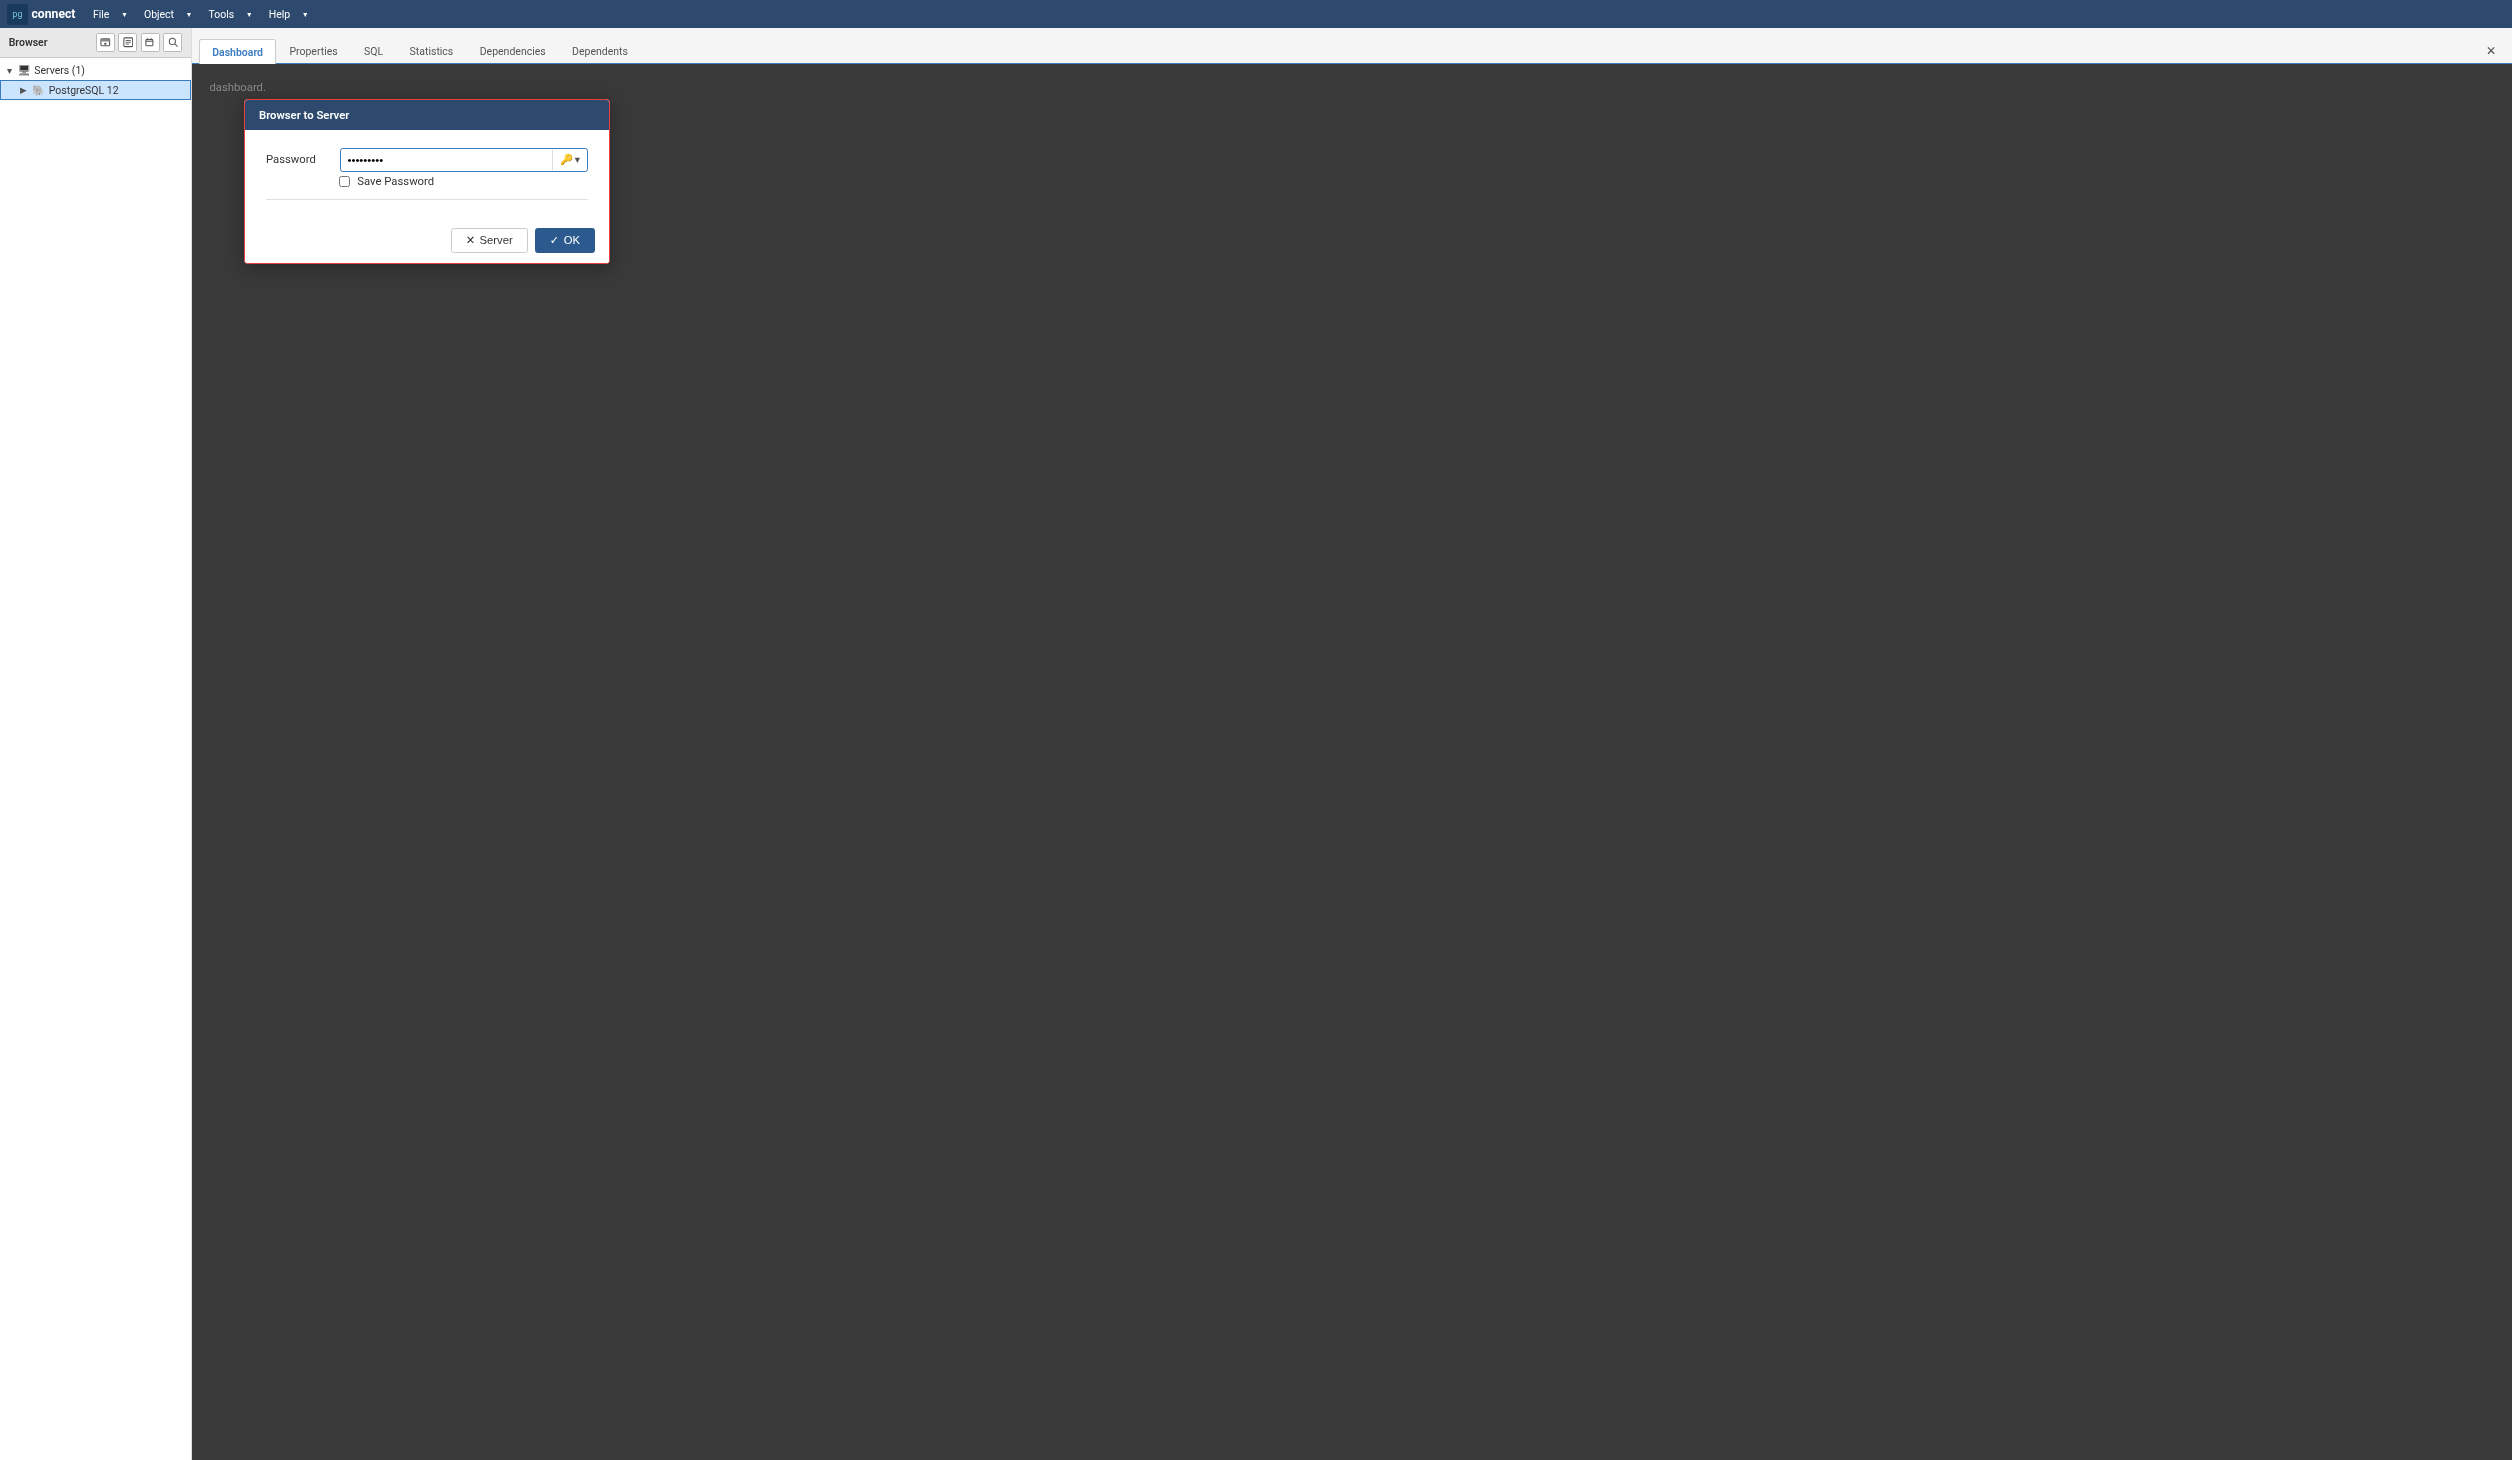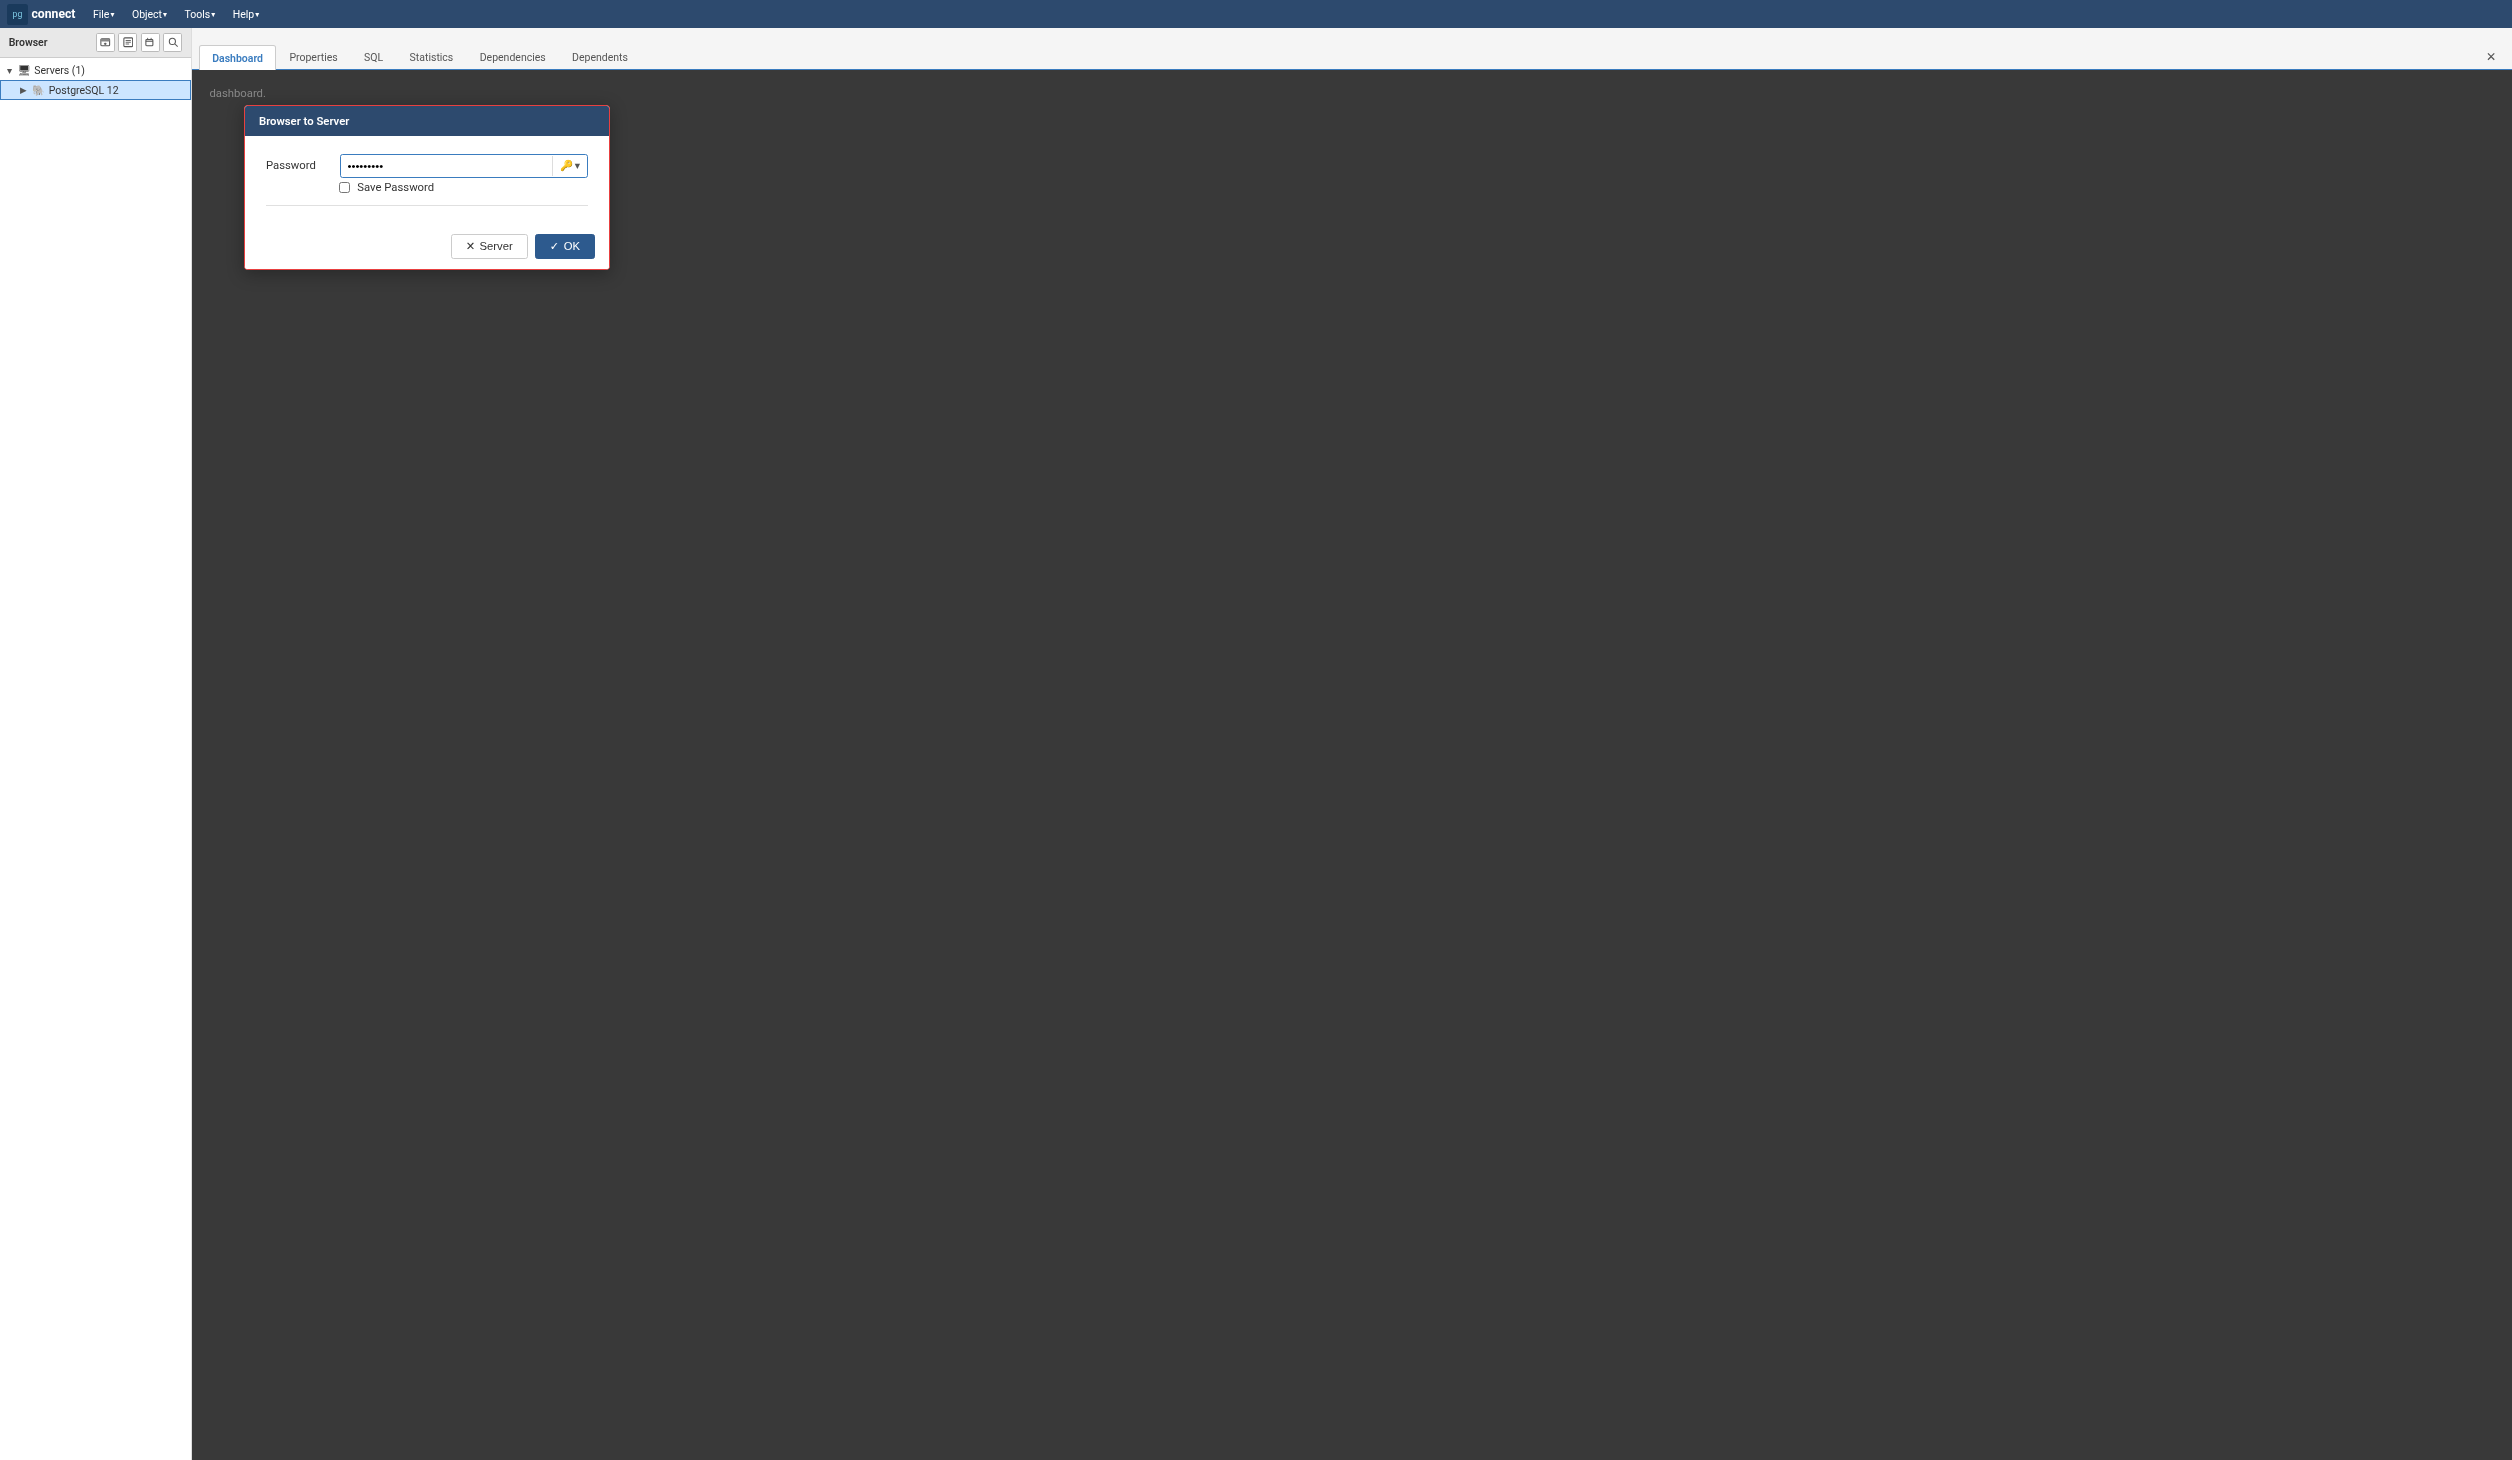--- a/index.html
+++ b/index.html
@@ -45,21 +45,21 @@
       font-weight: bold;
     }
     .menu-item {
       color: white;
       font-size: 10.5px;
       padding: 3.5px 7px;
       cursor: pointer;
       border-radius: 2.6px;
       display: flex;
       align-items: center;
-      gap: 1px;
+      gap: 13px;
       justify-content: center;
     }
     .menu-arrow { font-size: 7.9px; }
 
     
     .app-body {
       display: flex;
       height: calc(100vh - 28px);
       background: white;
     }
@@ -130,21 +130,21 @@
       position: relative;
     }
 
     
     .tabbar {
       display: flex;
       align-items: flex-end;
       background: #f5f5f5;
       border-bottom: 1.7px solid #3a7cbf;
       padding: 0 7px;
-      height: 42px;
+      height: 36px;
     }
     .tab {
       padding: 5.2px 12.2px;
       font-size: 10.5px;
       color: #555;
       cursor: pointer;
       border: 0.9px solid transparent;
       border-bottom: none;
       border-radius: 2.6px 2.6px 0 0;
       background: transparent;

